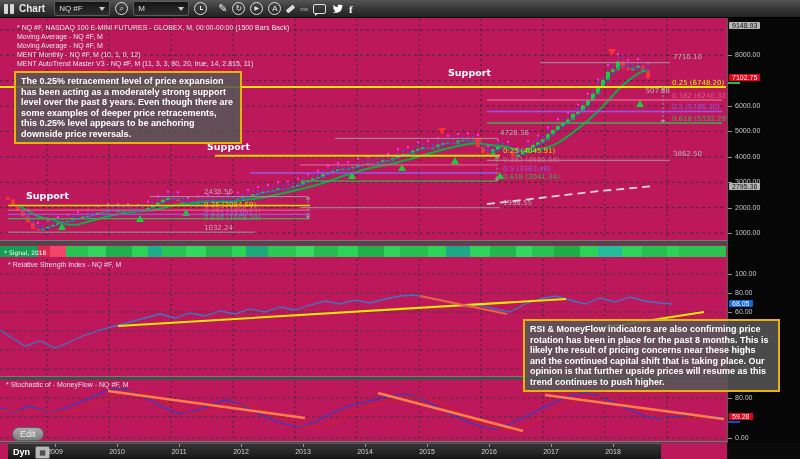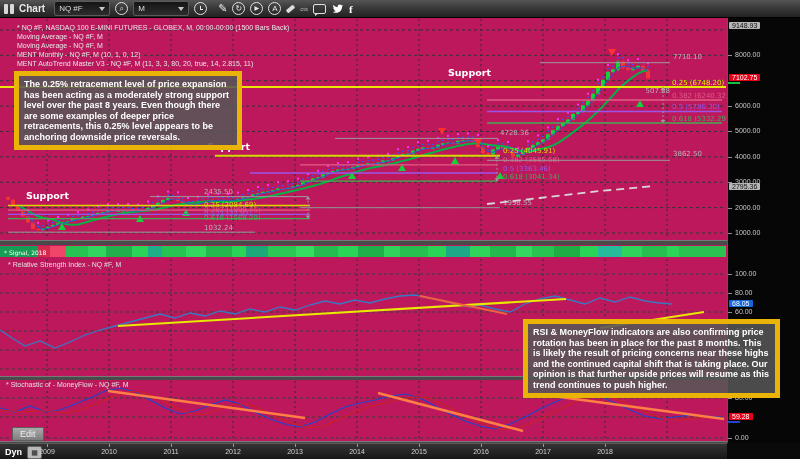--- a/index.html
+++ b/index.html
@@ -31,45 +31,45 @@
   
   #gfx{position:absolute;left:0;top:18px;z-index:1;}
   svg text{font-family:"DejaVu Sans","Liberation Sans",sans-serif;}
   
   .legend{position:absolute;left:17px;top:23px;z-index:3;}
   .legend div{font-size:7px;line-height:9px;color:#e6e6e6;white-space:nowrap;}
   .pane-title{position:absolute;font-size:7px;color:#e0e0e0;z-index:3;white-space:nowrap;}
   #rsi-title{left:8px;top:261px;}
   #stoch-title{left:6px;top:381px;}
   
-  .note{position:absolute;background:rgba(86,86,86,0.87);border:5px solid #eab308;color:#fff;
+  .note{position:absolute;background:rgba(86,86,86,0.87);border:2px solid #eab308;color:#fff;
     font-size:9px;line-height:10.5px;font-weight:bold;padding:3px 5px;box-sizing:border-box;z-index:4;}
   #box1{left:14px;top:71px;width:228px;}
   #box2{left:523px;top:319px;width:257px;}
   
   .scale{position:absolute;left:727px;top:18px;width:73px;height:425px;background:#060606;
     border-left:1px solid #5a5a5a;z-index:3;}
   .sl{position:absolute;left:7px;font-size:7px;color:#c9c9c9;white-space:nowrap;}
   .sl.bx{left:1px;padding:0 3px;border-radius:1px;}
   .sl.gray{background:#b6b6b6;color:#111;}
   .sl.red{background:#e60018;color:#fff;}
   .sl.blue{background:#1565dd;color:#fff;}
   .tick{position:absolute;left:0;width:4px;height:1px;background:#8f8f8f;}
   .accent{position:absolute;left:0;width:12px;height:2px;}
   
-  .xaxis{position:absolute;left:0;top:443px;width:727px;height:16px;
+  .xaxis{position:absolute;left:8px;top:443px;width:653px;height:16px;
     background:linear-gradient(#343434,#151515);border-top:1px solid #5a5a5a;z-index:3;}
   .corner{position:absolute;left:727px;top:443px;width:73px;height:16px;background:#0a0a0a;z-index:3;}
   .dyn{position:absolute;left:5px;top:3px;color:#fff;font-size:9px;font-weight:bold;}
   .dyn-ic{position:absolute;left:27px;top:2px;width:13px;height:11px;background:#b9b9b9;
     border:1px solid #666;border-radius:2px;color:#222;font-size:7px;line-height:11px;text-align:center;}
   .yr{position:absolute;top:4px;width:30px;margin-left:-15px;text-align:center;font-size:7px;color:#d2d2d2;}
   .ytick{position:absolute;top:0;width:1px;height:3px;background:#999;}
   
-  .edit-btn{position:absolute;left:12px;top:427px;padding:1px 7px;border-radius:1px;z-index:4;
+  .edit-btn{position:absolute;left:12px;top:427px;padding:1px 7px;border-radius:7px;z-index:4;
     background:linear-gradient(#ababab,#7d7d7d);border:1px solid #5e5e5e;color:#efefef;font-size:9px;}
 </style>
 </head>
 <body>
 
 <div id="app">
 
   <div class="toolbar">
     <span class="win-icon">
         <i></i>

